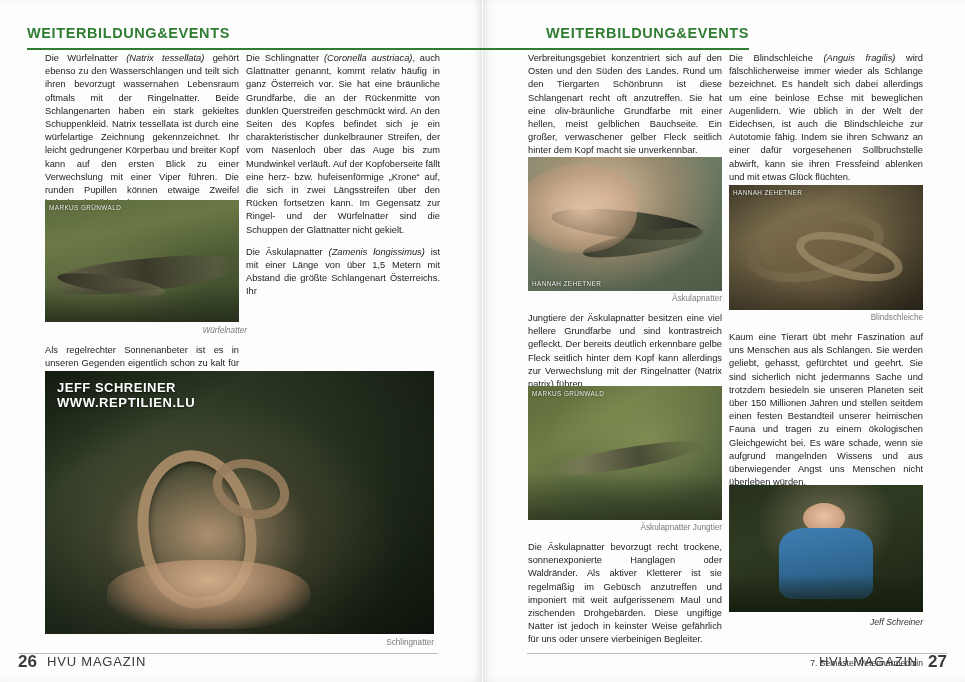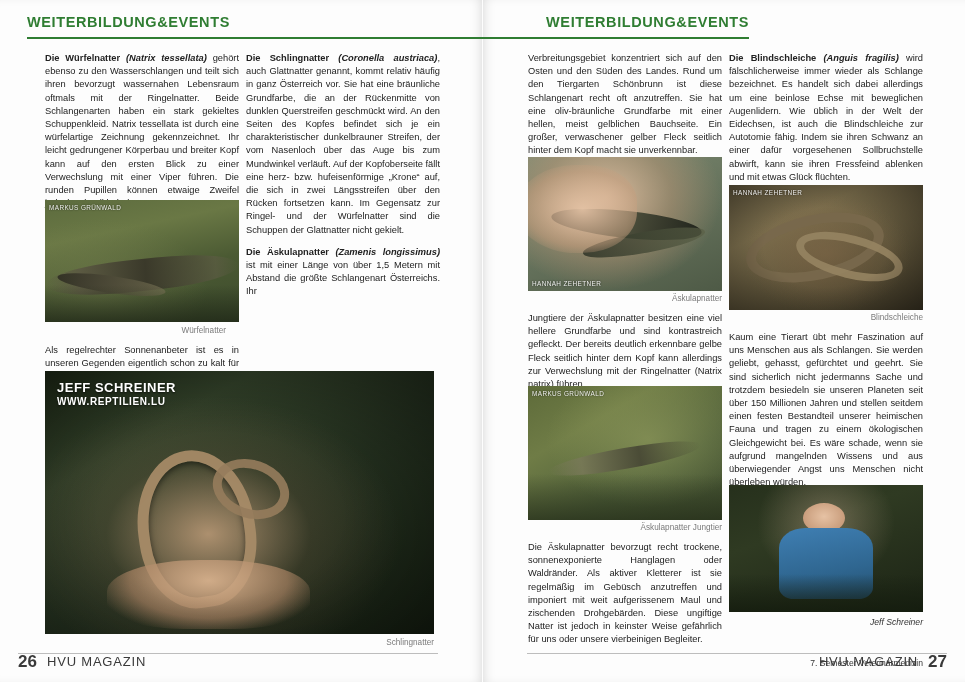--- a/index.html
+++ b/index.html
@@ -28,21 +28,21 @@
     width: 482px;
     height: 682px;
     background: #fdfdfd;
   }
   .page-half.left { left: 0; box-shadow: inset -6px 0 14px -8px rgba(0,0,0,0.22); }
   .page-half.right { left: 483px; box-shadow: inset 6px 0 14px -8px rgba(0,0,0,0.22); }
 
   
   .header-bar {
     position: absolute;
-    top: 1px; left: 0;
+    top: 12px; left: 0;
     width: 776px;
     height: 40px;
     padding-left: 36px;
   }
   .header-title {
     position: absolute;
     top: 13px;
     font-size: 14.5px;
     font-weight: bold;
     letter-spacing: 0.6px;
@@ -92,21 +92,21 @@
     position: absolute;
     width: 194px;
     top: 52px;
     font-size: 9.3px;
     line-height: 13.2px;
     color: #222;
     text-align: justify;
   }
   .col p { margin: 0 0 9px 0; }
   .col p.tight { margin-bottom: 0; }
-  b, .b { font-weight: bold; }
+  b, .b { font-weight: normal; }
   i, .i { font-style: italic; }
 
   .col1 { left: 45px; }
   .col2 { left: 246px; }
   .col3 { left: 528px; }
   .col4 { left: 729px; }
 
   
   .photo {
     position: absolute;
@@ -133,21 +133,21 @@
   
   .watermark {
     position: absolute;
     z-index: 6;
     color: #ffffff;
     font-weight: bold;
     line-height: 1.15;
     text-shadow: 0 1px 2px rgba(0,0,0,0.6);
   }
   .watermark .wm1 { font-size: 13px; letter-spacing: 0.5px; }
-  .watermark .wm2 { font-size: 10px; letter-spacing: 0.6px; }
+  .watermark .wm2 { font-size: 13px; letter-spacing: 0.6px; }
 
   .sig {
     position: absolute;
     font-size: 8.6px;
     font-style: italic;
     color: #333;
     text-align: right;
   }
   .sig2 {
     position: absolute;
@@ -186,21 +186,21 @@
     <div style="position:absolute;left:0;top:48%;width:100%;height:26%;
                 background:linear-gradient(92deg, rgba(70,68,55,0.0) 0%, rgba(90,86,66,0.85) 18%, rgba(55,52,40,0.9) 52%, rgba(95,92,70,0.6) 88%, rgba(70,68,55,0) 100%);
                 border-radius:50%/60%; transform:rotate(-6deg);"></div>
     <div style="position:absolute;left:6%;top:62%;width:56%;height:14%;
                 background:linear-gradient(90deg, rgba(40,38,30,0.8), rgba(120,115,85,0.7));
                 border-radius:50%; transform:rotate(8deg);"></div>
     <div style="position:absolute;left:0;bottom:0;width:100%;height:30%;
                 background:linear-gradient(0deg, rgba(30,38,22,0.75), rgba(0,0,0,0));"></div>
     <div class="credit" style="left:4px; top:4px;">MARKUS GRÜNWALD</div>
   </div>
-  <div class="caption" style="left:32px; top:326px; width:194px;">Würfelnatter</div>
+  <div class="caption" style="left:53px; top:326px; width:194px;font-style:italic;">Würfelnatter</div>
 
   <div class="col col1" style="top:344px;">
     <p class="tight">Als regelrechter Sonnenanbeter ist es in unseren Gegenden eigentlich schon zu kalt für die</p>
   </div>
 
   <div class="photo" style="left:45px; top:371px; width:389px; height:263px;
               background:
                 radial-gradient(ellipse at 42% 62%, rgba(196,160,124,0.85) 0%, rgba(120,95,70,0.25) 32%, rgba(0,0,0,0) 60%),
                 linear-gradient(150deg, #1f2b18 0%, #33422a 25%, #253220 55%, #151e11 100%);">
     <div style="position:absolute;left:24%;top:30%;width:30%;height:60%;

